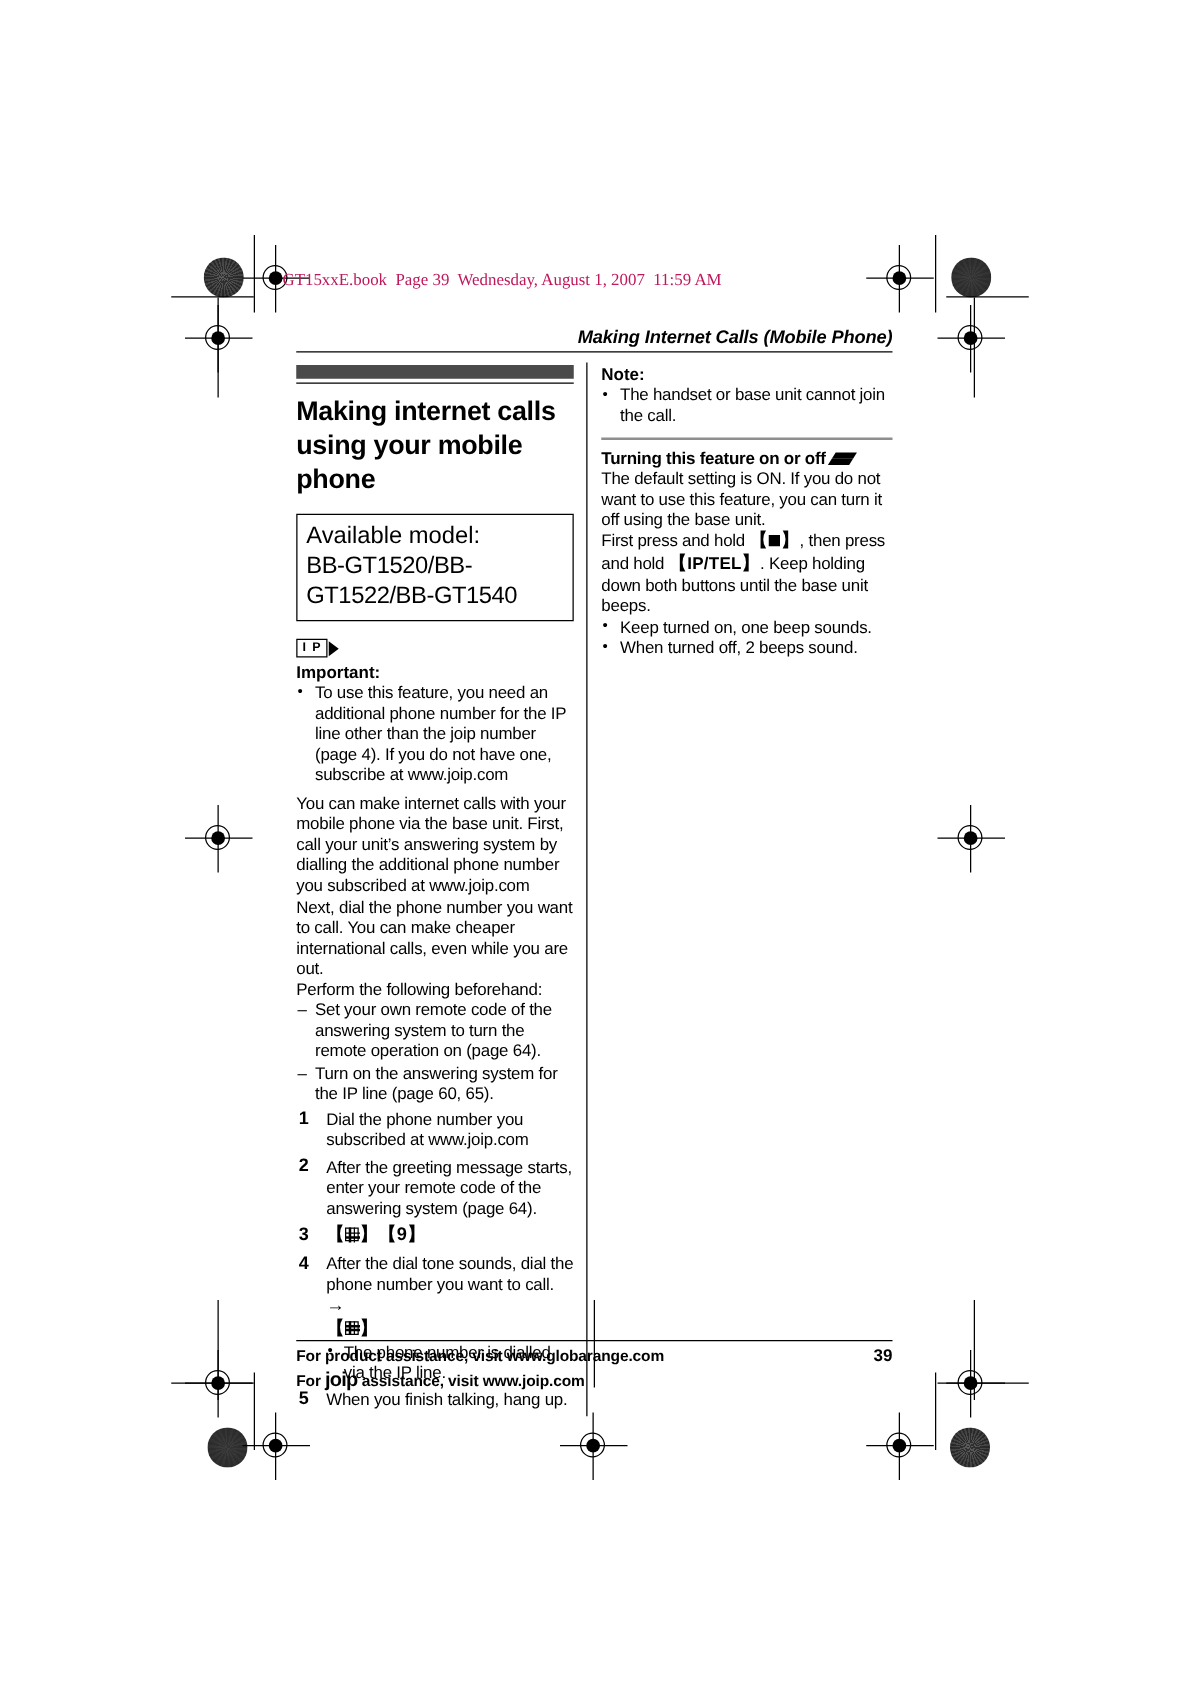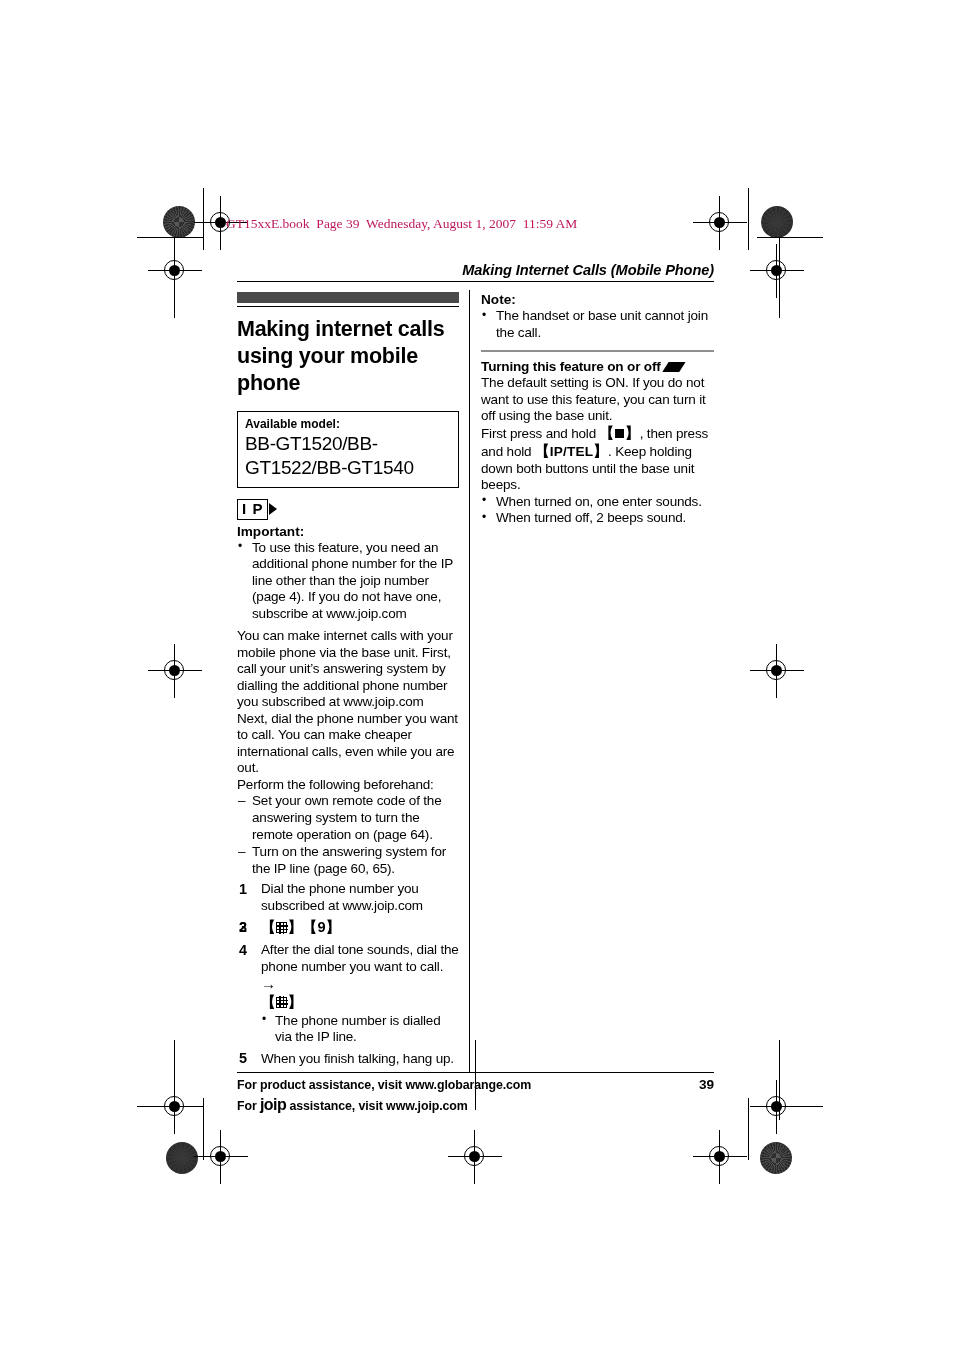--- a/index.html
+++ b/index.html
@@ -143,38 +143,38 @@
     margin: 0 0 13px 0;
     letter-spacing: -0.25px;
   }
 
   .model-box {
     border: 1.2px solid #000;
     padding: 5px 7px 6px 7px;
     margin-bottom: 11px;
   }
   .model-box .label {
-    font-size: 12px;
-    font-weight: bold;
+    font-size: 19px;
+    font-weight: normal;
     line-height: 1.28;
   }
   .model-box .value {
     font-size: 19px;
     line-height: 1.28;
     letter-spacing: -0.35px;
   }
 
   .ip-badge {
     display: inline-flex;
     align-items: center;
     margin-bottom: 4px;
   }
   .ip-badge .bx {
     border: 1.3px solid #000;
-    font-size: 15px;
+    font-size: 10px;
     font-weight: bold;
     letter-spacing: 1.1px;
     padding: 0.5px 3px 1px 4px;
     line-height: 1.15;
   }
   .ip-badge .tri {
     width: 0; height: 0;
     border-top: 6px solid transparent;
     border-bottom: 6px solid transparent;
     border-left: 8px solid #000;
@@ -495,20 +495,21 @@
 
       <ol class="steps">
 
         <li>
           <span class="num">1</span>
           <span>Dial the phone number you subscribed at www.joip.com</span>
         </li>
 
         <li>
           <span class="num">2</span>
+          <span>After the greeting message starts, enter your remote code of the answering system (page 64).</span>
         </li>
 
         <li>
           <span class="num">3</span>
           <span class="keys">【<span class="hashkey"><i class="r1"></i><i class="r2"></i></span>】【<span>9</span>】</span>
         </li>
 
         <li>
           <span class="num">4</span>
           <span>After the dial tone sounds, dial the phone number you want to call.</span>
@@ -543,21 +544,21 @@
         <span>Turning this feature on or off</span><span class="base-icon"><span class="top"></span><span class="bot"></span></span>
       </div>
 
       <p class="body">The default setting is ON. If you do not want to use this feature, you can turn it off using the base unit.</p>
 
       <p class="body"><span>First press and hold</span>
         <span class="keys">【<span class="sqkey"></span>】</span><span>, then press and hold</span>
         <span class="keys">【<span class="keytxt">IP/TEL</span>】</span><span>. Keep holding down both buttons until the base unit beeps.</span></p>
 
       <ul class="bullets">
-        <li>When turned on, one enter sounds.</li>
+        <li>Keep turned on, one beep sounds.</li>
         <li>When turned off, 2 beeps sound.</li>
       </ul>
 
     </div>
   </div>
 </div>
 
 <div class="footer">
   <div class="footer-rule"></div>
   <div class="footer-inner">

